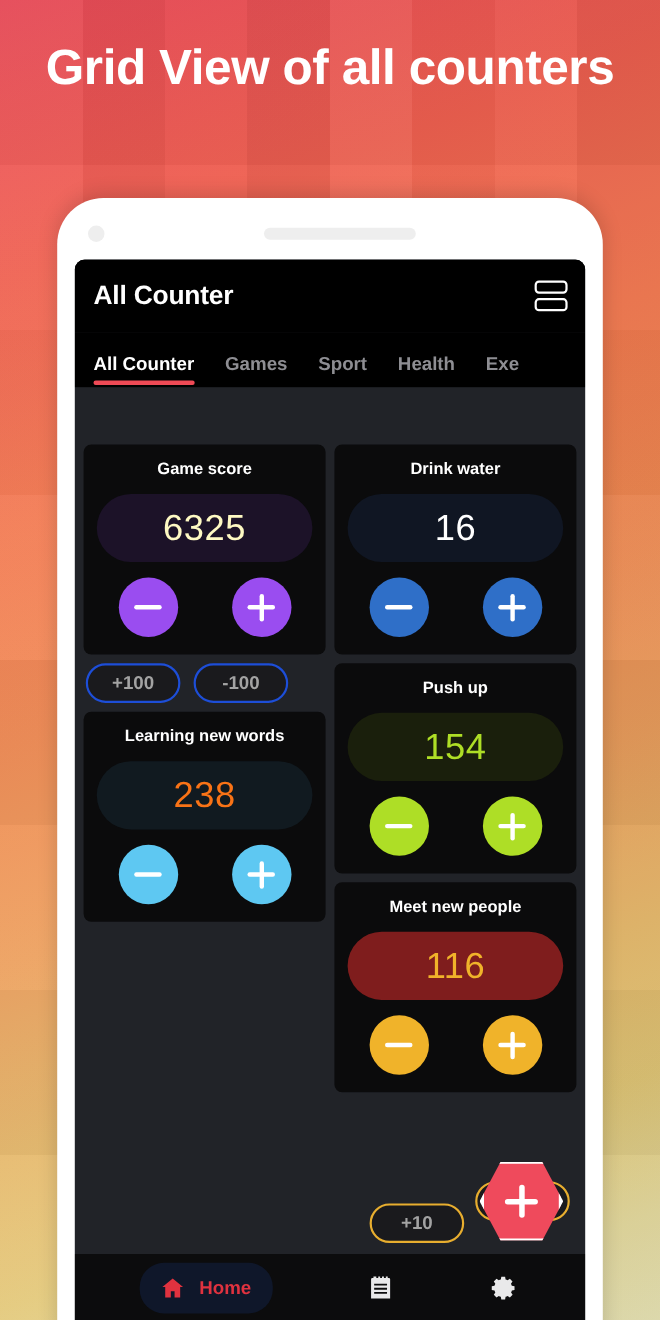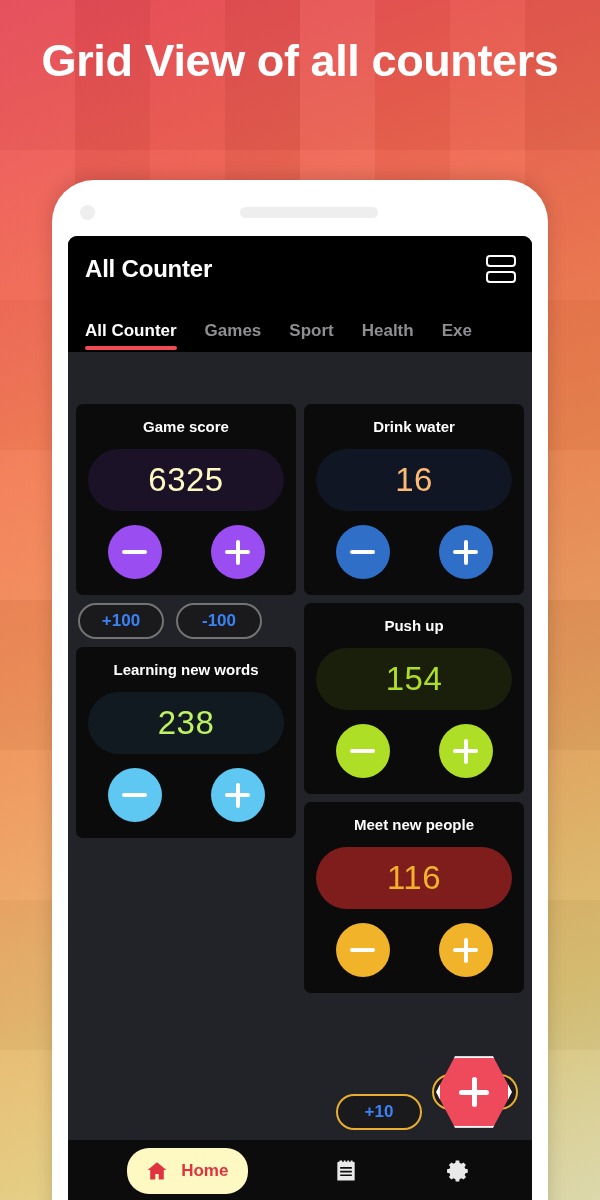--- a/index.html
+++ b/index.html
@@ -233,23 +233,23 @@
   .chips {
     display: flex;
     gap: 12px;
     padding: 0 2px;
     justify-content: flex-start;
   }
   .chip {
     min-width: 86px;
     height: 36px;
     border-radius: 18px;
-    border: 2px solid #737373;
+    border: 2px solid #1d4ed8;
     background: #1a1a1d;
-    color: #3b82f6;
+    color: #a3a3a3;
     font-size: 17px;
     font-weight: bold;
     display: flex;
     align-items: center;
     justify-content: center;
   }
   .chip.gold { border-color: #e8ae2f; }
 
   
   .bottom-row {
@@ -296,21 +296,21 @@
     background: #0c0c0d;
     display: flex;
     align-items: center;
     justify-content: space-around;
     padding: 0 18px;
   }
   .home-pill {
     display: flex;
     align-items: center;
     gap: 9px;
-    background: #fef9c3;
+    background: #0f172a;
     border-radius: 22px;
     padding: 8px 20px 8px 15px;
   }
   .home-label { color: #e0323f; font-size: 17px; font-weight: bold; }
   .nav-icon { width: 30px; height: 30px; display: flex; align-items: center; justify-content: center; }
 </style>
 </head>
 <body>
 
 <div id="stage">
@@ -361,41 +361,41 @@
         </div>
 
         <div class="chips">
           <div class="chip">+100</div>
           <div class="chip">-100</div>
         </div>
 
         <div class="card">
           <div class="card-title">Learning new words</div>
           <div class="value-pill" style="background:#111a20">
-            <span class="value-text" style="color:#bef264">238</span>
+            <span class="value-text" style="color:#f97316">238</span>
           </div>
           <div class="btn-row">
             <div class="circ" style="background:#5ec8f2">
               <span class="bar-h"></span>
             </div>
             <div class="circ" style="background:#5ec8f2">
               <span class="bar-h"></span>
               <span class="bar-v"></span>
             </div>
           </div>
         </div>
 
       </div>
 
       <div class="col">
 
         <div class="card">
           <div class="card-title">Drink water</div>
           <div class="value-pill" style="background:#101623">
-            <span class="value-text" style="color:#fdba74">16</span>
+            <span class="value-text" style="color:#ffffff">16</span>
           </div>
           <div class="btn-row">
             <div class="circ" style="background:#2f6fc8">
               <span class="bar-h"></span>
             </div>
             <div class="circ" style="background:#2f6fc8">
               <span class="bar-h"></span>
               <span class="bar-v"></span>
             </div>
           </div>

